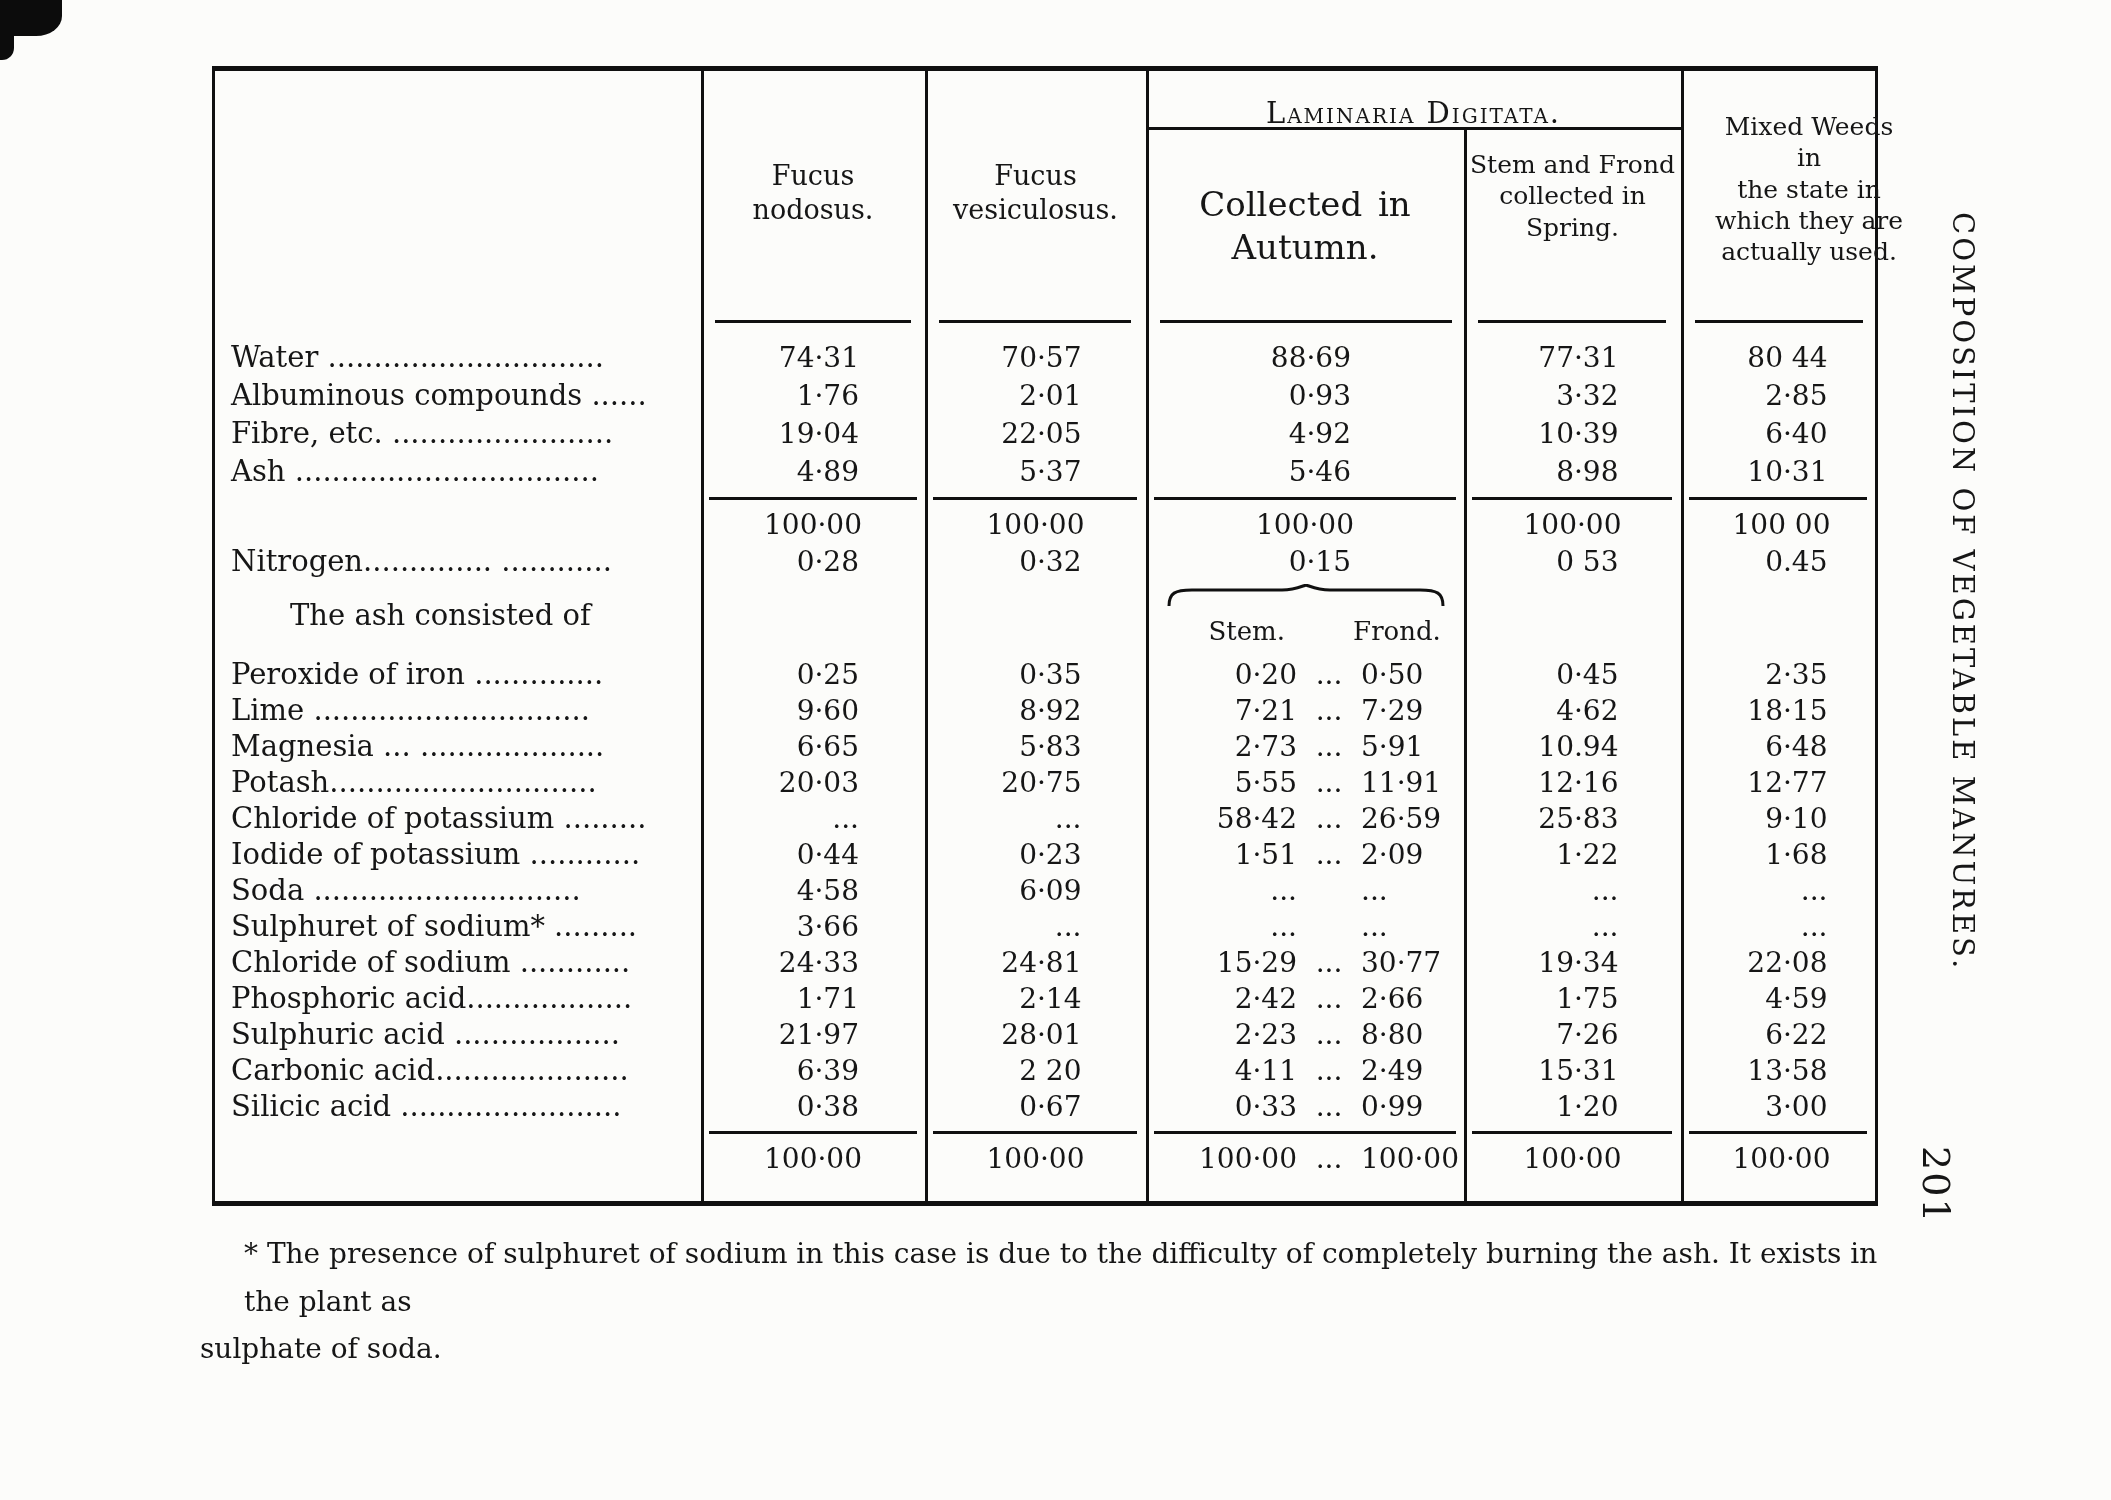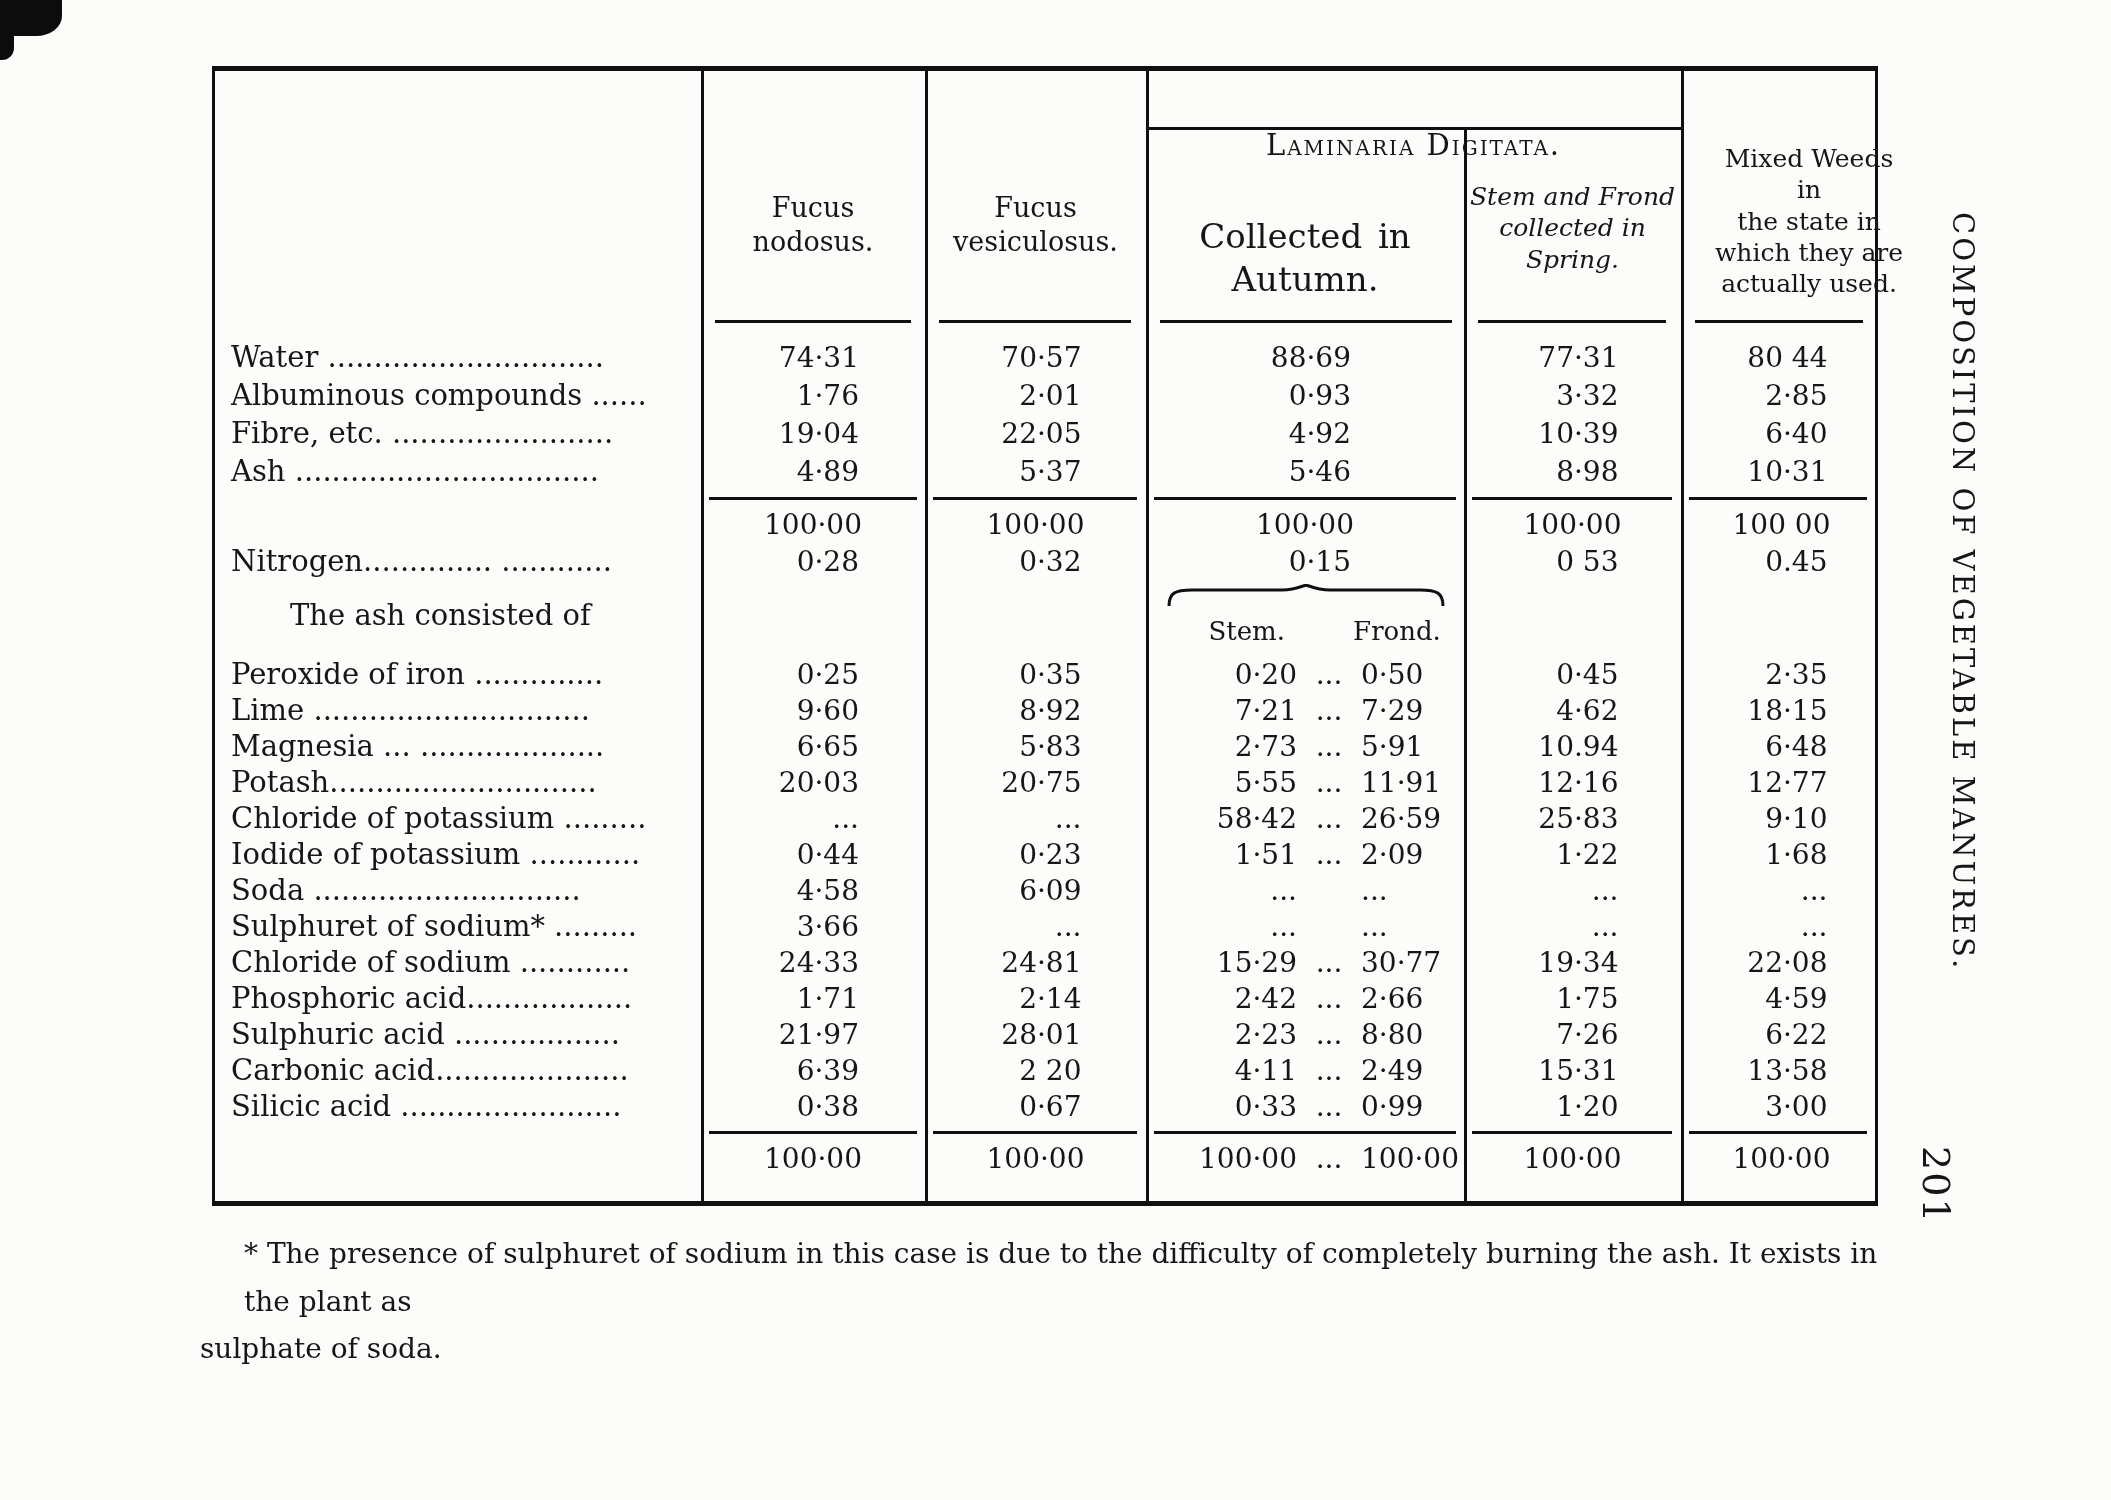--- a/index.html
+++ b/index.html
@@ -15,26 +15,26 @@
   
   .tbl{
     position:absolute;left:212px;top:66px;width:1666px;height:1140px;box-sizing:border-box;
     border-top:5px solid #101010;border-bottom:5px solid #101010;
     border-left:3px solid #101010;border-right:3px solid #101010;
   }
   .vline{position:absolute;top:0;bottom:0;width:3px;background:#101010;}
   .vline.partial{top:56px;}
   .hsep{position:absolute;height:3px;background:#101010;}
   
-  .hcell{position:absolute;text-align:center;line-height:1.25;margin-top:32px;}
+  .hcell{position:absolute;text-align:center;line-height:1.25;}
   .lam-title{left:931px;top:24px;width:535px;font-variant:small-caps;font-size:29px;letter-spacing:2px;}
   .fucus-a{left:486px;top:88px;width:224px;font-size:27px;}
   .fucus-b{left:710px;top:88px;width:221px;font-size:27px;}
   .autumn-h{left:931px;top:112px;width:318px;font-size:34px;word-spacing:5px;}
-  .spring-h{left:1249px;top:78px;width:217px;font-size:25px;font-style:italic;}
+  .spring-h{left:1249px;top:78px;width:217px;font-size:25px;}
   .mixed-h{left:1466px;top:40px;width:194px;font-size:25px;padding-left:31px;}
   .hd-underline{position:absolute;top:249px;height:3px;background:#101010;}
   
   .rows{position:absolute;left:0;top:267px;width:1660px;}
   .row{display:flex;align-items:center;height:38px;font-size:28px;}
   .row.ash{height:36px;}
   .c{box-sizing:border-box;flex:0 0 auto;text-align:center;}
   .c0{width:486px;text-align:left;padding-left:16px;white-space:nowrap;overflow:hidden;font-size:29px;}
   .c1{width:224px;}.c2{width:221px;}.c3{width:318px;}.c4{width:217px;}.c5{width:201px;}
   .val{display:inline-block;min-width:92px;text-align:right;}

